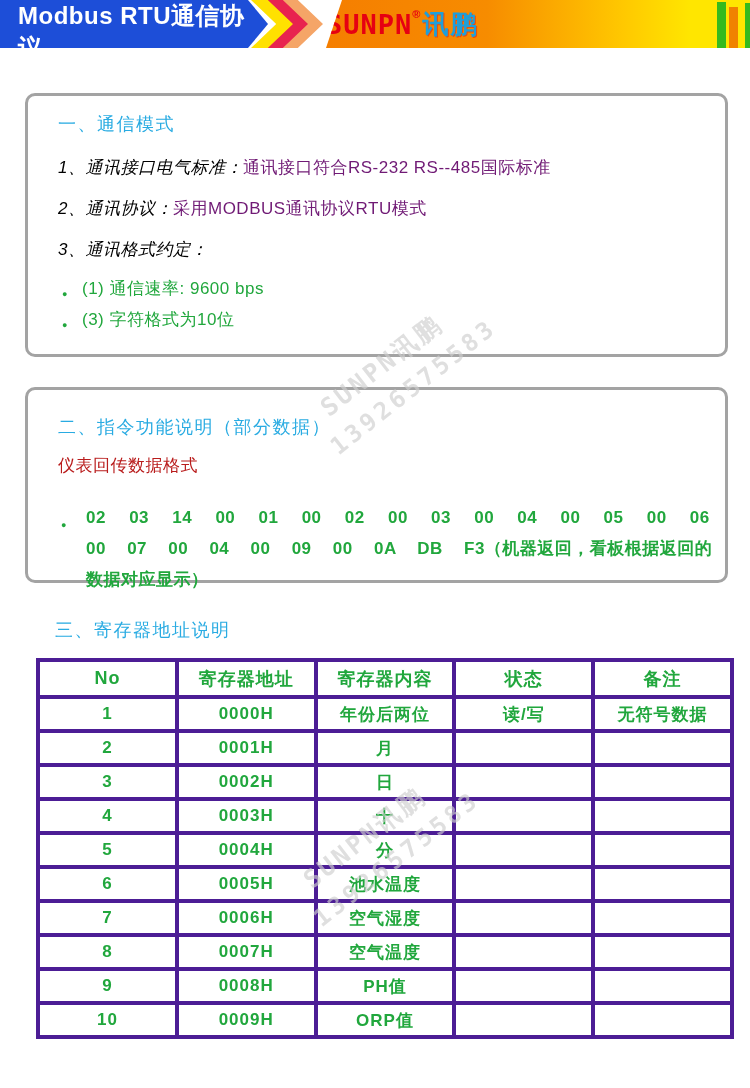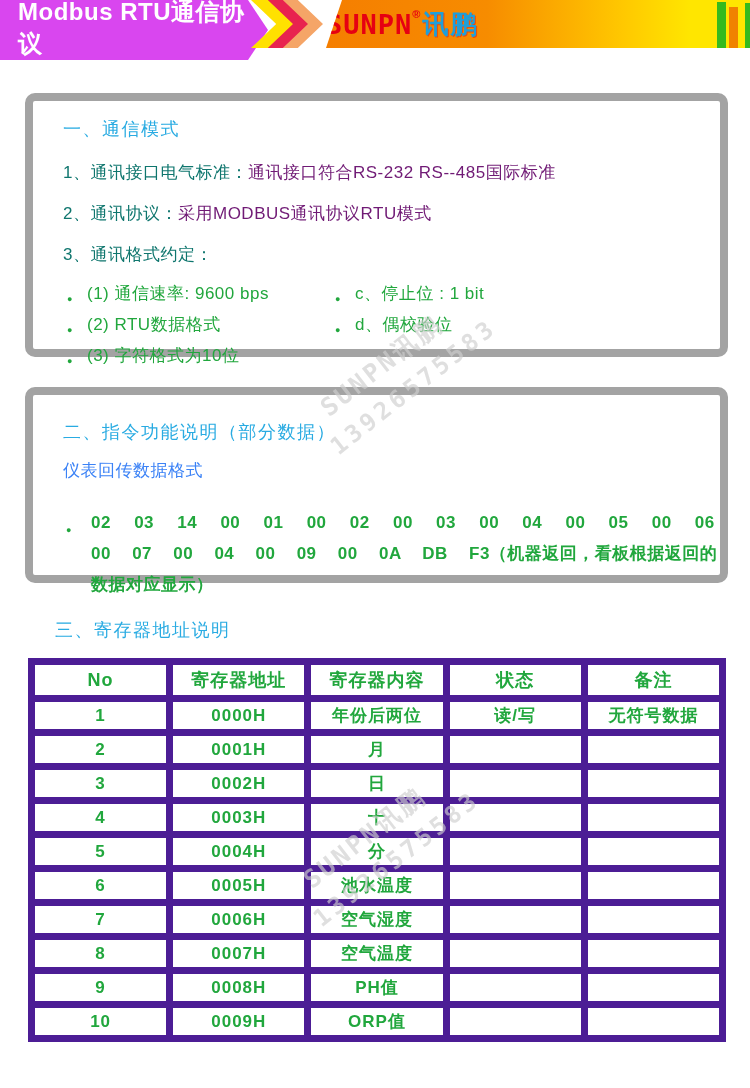--- a/index.html
+++ b/index.html
@@ -1,22 +1,22 @@
 <!DOCTYPE html>
 <html><head>
 <meta charset="utf-8">
 <style>
   * { margin:0; padding:0; box-sizing:border-box; }
   html,body { width:750px; height:1088px; background:#ffffff;
     font-family:"Liberation Sans","DejaVu Sans",sans-serif; position:relative; overflow:hidden; }
 
   
   .header { position:absolute; top:0; left:0; width:750px; height:48px; z-index:2; }
-  .header-title-block { position:absolute; left:0; top:0; width:268px; height:60px;
-    background:#d946ef; display:flex; align-items:flex-end; padding-left:18px;
+  .header-title-block { position:absolute; left:0; top:0; width:268px; height:48px;
+    background:#1d4ed8; display:flex; align-items:flex-start; padding-left:18px;
     clip-path:polygon(0 0, calc(100% - 20px) 0, 100% 50%, calc(100% - 20px) 100%, 0 100%); }
   .header-title { color:#ffffff; font-size:24px; font-weight:bold; letter-spacing:0.5px; }
   .chev { position:absolute; top:0; height:48px; width:42px;
     clip-path:polygon(0 0, 40% 0, 100% 50%, 40% 100%, 0 100%, 60% 50%); }
   .chev-yellow { left:251px; background:#FFE100; z-index:3; }
   .chev-red    { left:266px; background:#E8234F; z-index:2; }
   .chev-peach  { left:281px; background:#F5A567; z-index:1; }
   .header-right { position:absolute; left:326px; top:0; right:0; height:48px;
     background:linear-gradient(90deg,#F57E00 0%, #F78C00 38%, #FFC800 70%, #FFE600 86%, #FFE600 100%);
     clip-path:polygon(16px 0, 100% 0, 100% 100%, 0 100%);
@@ -26,46 +26,46 @@
     color:#E60012; letter-spacing:1px; }
   .logo-reg { color:#E60012; font-size:11px; font-weight:bold; vertical-align:top;
     position:relative; top:-10px; }
   .logo-cn { font-size:26px; font-weight:bold; color:#1F9FD9; letter-spacing:2px;
     text-shadow:1px 1px 0 rgba(230,0,18,0.45); margin-left:2px; }
   .bar-green1 { position:absolute; right:24px; top:2px; width:9px; height:46px; background:#35BA1E; }
   .bar-orange { position:absolute; right:12px; top:7px; width:9px; height:48px; background:#F08300; }
   .bar-green2 { position:absolute; right:0;    top:3px; width:5px; height:47px; background:#35BA1E; }
 
   
-  .box { position:absolute; left:25px; width:703px; border:8px solid #a3a3a3;
+  .box { position:absolute; left:25px; width:703px; border:3px solid #a3a3a3;
     border-radius:10px; background:transparent; }
   .box1 { top:93px;  height:264px; padding:16px 30px 0 30px; }
   .box2 { top:387px; height:196px; padding:25px 30px 12px 30px; }
   .sec-title { color:#29ABE2; font-size:18px; letter-spacing:1.5px; font-weight:500; }
   .box1 .sec-title { margin-bottom:20px; }
   .item-line { font-size:17px; letter-spacing:0.5px; margin-bottom:18px; }
-  .item-label { color:#0f766e; }
+  .item-label { color:#000000;font-style:italic; }
   .item-value { color:#701a75; }
   .bullet-grid { display:grid; grid-template-columns:268px 234px 1fr; }
   .bullet { position:relative; padding-left:24px; color:#21A73D; font-size:17px;
     letter-spacing:0.5px; line-height:20px; margin-bottom:11px; }
   .bullet::before { content:"●"; position:absolute; left:4px; top:5px; font-size:9px; color:#21A73D; }
 
-  .box2 .subtitle { color:#3b82f6; font-size:17px; letter-spacing:0.5px; margin-top:15px; }
+  .box2 .subtitle { color:#b91c1c; font-size:17px; letter-spacing:0.5px; margin-top:15px; }
   .data-para { position:relative; padding-left:28px; margin-top:25px; color:#21A73D;
     font-size:17px; font-weight:600; line-height:31px; letter-spacing:0.5px; }
   .data-para::before { content:"●"; position:absolute; left:3px; top:8px; font-size:9px; color:#21A73D; }
   .hex-line { word-spacing:18px; white-space:nowrap; }
   .hex-line-wrap { word-spacing:16px; white-space:nowrap; }
 
   
   .sec3-title { position:absolute; left:55px; top:618px; }
   table.reg { position:absolute; left:28px; top:658px; width:698px;
     border-collapse:collapse; table-layout:fixed; }
-  table.reg, table.reg th, table.reg td { border:7px solid #4c1d95; }
+  table.reg, table.reg th, table.reg td { border:4px solid #4c1d95;margin-left:8px; }
   table.reg th { height:37px; color:#21A73D; font-size:18px; font-weight:bold;
     text-align:center; letter-spacing:1px; }
   table.reg td { height:34px; color:#21A73D; font-size:17px; font-weight:bold;
     text-align:center; letter-spacing:1px; font-family:"Liberation Sans","DejaVu Sans",sans-serif; }
 
   
   .watermark { position:absolute; transform:rotate(-38deg); color:#CFCFCF; opacity:0.65;
     font-family:"DejaVu Sans Mono",monospace; font-weight:bold; z-index:5;
     pointer-events:none; }
   .watermark .wm-name  { font-size:25px; letter-spacing:3px; margin-left:16px; }
@@ -102,26 +102,21 @@
   </div>
   <div class="item-line">
     <span class="item-label">2、通讯协议：</span><span class="item-value">采用MODBUS通讯协议RTU模式</span>
   </div>
   <div class="item-line">
     <span class="item-label">3、通讯格式约定：</span><span class="item-value"></span>
   </div>
   <div class="bullet-grid">
     <div>
       <div class="bullet">(1) 通信速率: 9600 bps</div>
-      <div class="bullet">(2) RTU数据格式</div>
       <div class="bullet">(3) 字符格式为10位</div>
-    </div>
-    <div>
-      <div class="bullet">c、停止位 : 1 bit</div>
-      <div class="bullet">d、偶校验位</div>
     </div>
   </div>
 </div>
 
 <div class="box box2">
   <div class="sec-title">二、指令功能说明（部分数据）</div>
   <div class="subtitle">仪表回传数据格式</div>
   <div class="data-para">
     <div class="hex-line">02 03 14 00 01 00 02 00 03 00 04 00 05 00 06</div>
     <div class="hex-line-wrap">00 07 00 04 00 09 00 0A DB F3（机器返回，看板根据返回的</div>

